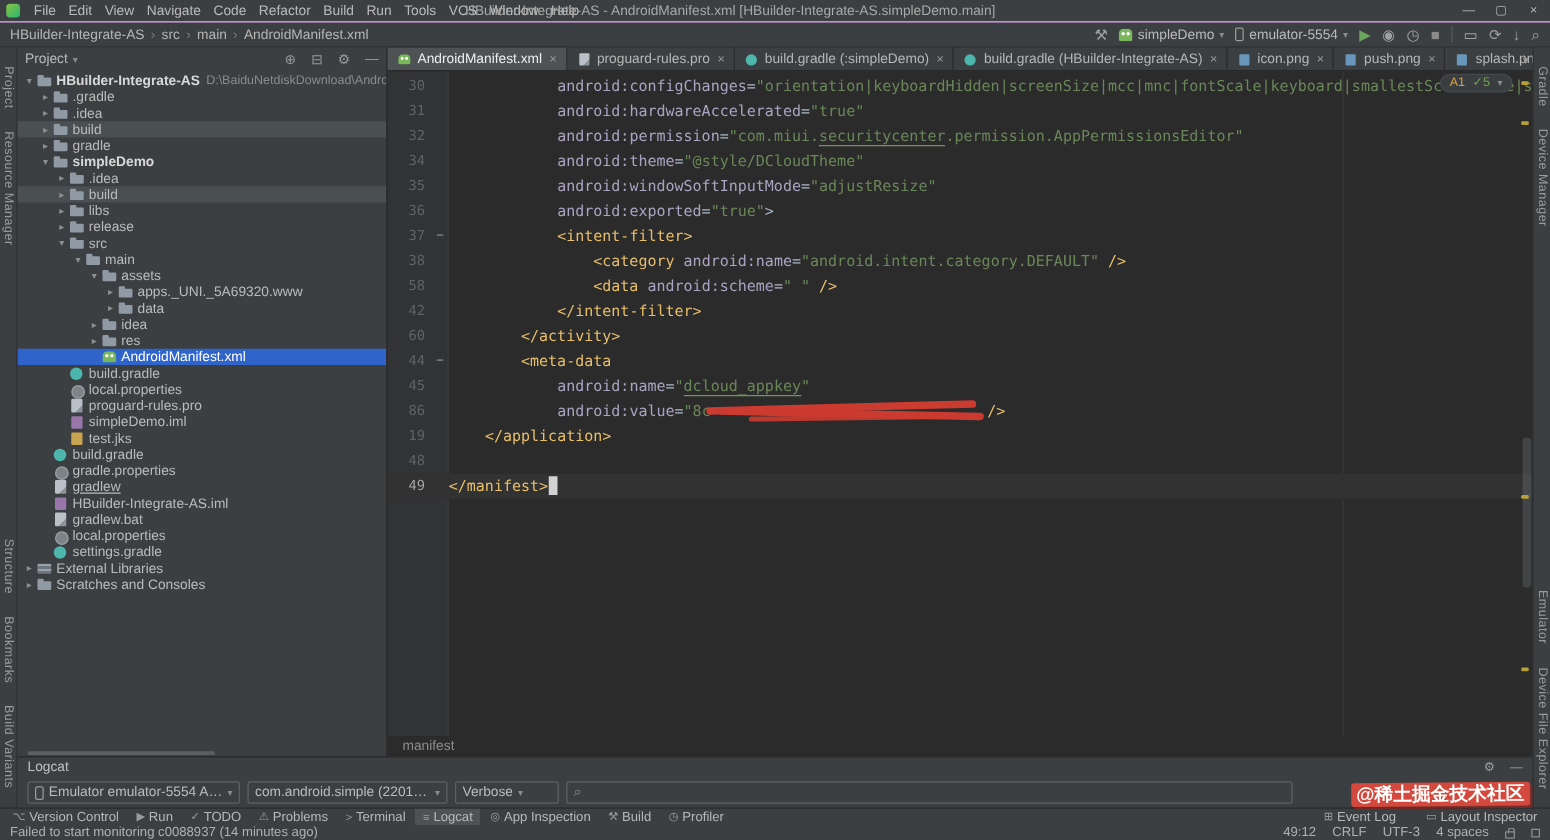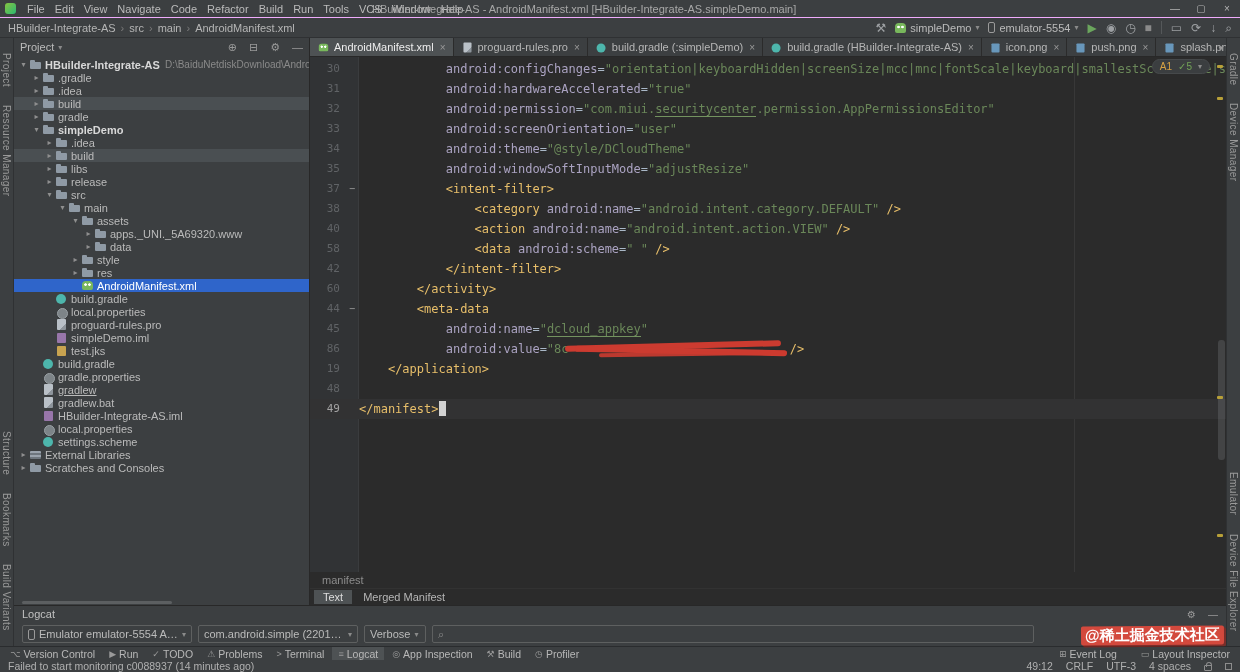--- a/index.html
+++ b/index.html
@@ -110,21 +110,21 @@
 .btab{padding:1px 9px;color:#b6b6b6}
 .btab.sel{background:#4e5254;color:#ddd}
 
 
 .logcat{height:41px;background:#3c3f41;border-top:1px solid #282828;display:flex;flex-direction:column;flex:none}
 .lc-head{height:16px;display:flex;align-items:center;padding:0 8px;color:#c0c0c0;flex:none}
 .lc-head .sp{margin-left:auto;display:flex;gap:12px;color:#9a9a9a;font-size:10px}
 .lc-bar{height:24px;display:flex;align-items:center;gap:6px;padding:0 8px;flex:none}
 .dd{height:18px;border:1px solid #5e6060;border-radius:2px;display:flex;align-items:center;gap:4px;padding:0 5px;color:#bbb;white-space:nowrap;overflow:hidden}
 .dd .txt{overflow:hidden;text-overflow:ellipsis;white-space:nowrap}
-.dd1{width:170px}.dd2{width:160px}.dd3{width:62px}
+.dd1{width:170px}.dd2{width:160px}.dd3{width:83px}
 .lc-search{flex:1;height:18px;border:1px solid #5e6060;border-radius:2px;display:flex;align-items:center;gap:4px;padding:0 5px;color:#8a8a8a}
 .lc-search input{flex:1;background:transparent;border:none;outline:none;color:#bbb;font-size:11px}
 .lc-spacer{width:178px;flex:none}
 
 
 .statusbar{height:14px;background:#3c3f41;border-top:1px solid #2a2c2e;display:flex;align-items:center;padding:0 4px;gap:2px;font-size:10.5px;flex:none}
 .sb-tab{display:flex;align-items:center;gap:3px;padding:0 6px;height:14px;color:#b8b8b8;white-space:nowrap}
 .sb-tab.active{background:#4e5254}
 .sb-ico{font-size:9px;color:#9a9a9a}
 .sb-right{margin-left:auto;display:flex;gap:12px;align-items:center}
@@ -302,21 +302,21 @@
                 <span class="tlabel">apps._UNI._5A69320.www</span>
               </div>
               <div class="trow" style="padding-left: 69px;">
                 <span class="tarrow">▸</span>
                 <span class="tico ic-folder"></span>
                 <span class="tlabel">data</span>
               </div>
               <div class="trow" style="padding-left: 56px;">
                 <span class="tarrow">▸</span>
                 <span class="tico ic-folder"></span>
-                <span class="tlabel">style</span>
+                <span class="tlabel">idea</span>
               </div>
               <div class="trow" style="padding-left: 56px;">
                 <span class="tarrow">▸</span>
                 <span class="tico ic-folder"></span>
                 <span class="tlabel">res</span>
               </div>
               <div class="trow sel" style="padding-left: 56px;">
                 <span class="tarrow"></span>
                 <span class="tico ic-androidfile"></span>
                 <span class="tlabel">AndroidManifest.xml</span>
@@ -356,37 +356,37 @@
                 <span class="tico ic-props"></span>
                 <span class="tlabel">gradle.properties</span>
               </div>
               <div class="trow" style="padding-left: 17px; text-decoration: underline;">
                 <span class="tarrow"></span>
                 <span class="tico ic-file"></span>
                 <span class="tlabel">gradlew</span>
               </div>
               <div class="trow" style="padding-left: 17px;">
                 <span class="tarrow"></span>
+                <span class="tico ic-iml"></span>
+                <span class="tlabel">HBuilder-Integrate-AS.iml</span>
+              </div>
+              <div class="trow" style="padding-left: 17px;">
+                <span class="tarrow"></span>
                 <span class="tico ic-file"></span>
                 <span class="tlabel">gradlew.bat</span>
               </div>
               <div class="trow" style="padding-left: 17px;">
                 <span class="tarrow"></span>
-                <span class="tico ic-iml"></span>
-                <span class="tlabel">HBuilder-Integrate-AS.iml</span>
-              </div>
-              <div class="trow" style="padding-left: 17px;">
-                <span class="tarrow"></span>
                 <span class="tico ic-props"></span>
                 <span class="tlabel">local.properties</span>
               </div>
               <div class="trow" style="padding-left: 17px;">
                 <span class="tarrow"></span>
                 <span class="tico ic-gradle"></span>
-                <span class="tlabel">settings.scheme</span>
+                <span class="tlabel">settings.gradle</span>
               </div>
               <div class="trow" style="padding-left: 4px;">
                 <span class="tarrow">▸</span>
                 <span class="tico ic-lib"></span>
                 <span class="tlabel">External Libraries</span>
               </div>
               <div class="trow" style="padding-left: 4px;">
                 <span class="tarrow">▸</span>
                 <span class="tico ic-scratch"></span>
                 <span class="tlabel">Scratches and Consoles</span>
@@ -432,26 +432,25 @@
               </div>
               <span class="etab-more">▾</span>
             </div>
           <div class="code-wrap">
             <div class="gutterbg"></div>
             <div class="margin-guide"></div>
             <div id="lines">
                 <div class="cl"><span class="ln">30</span><span class="fold"></span><span class="ct">            <span class="c-attr">android:configChanges</span><span class="c-pl">=</span><span class="c-val">"orientation|keyboardHidden|screenSize|mcc|mnc|fontScale|keyboard|smallestScreenSize|screenLayout"</span></span></div>
                 <div class="cl"><span class="ln">31</span><span class="fold"></span><span class="ct">            <span class="c-attr">android:hardwareAccelerated</span><span class="c-pl">=</span><span class="c-val">"true"</span></span></div>
                 <div class="cl"><span class="ln">32</span><span class="fold"></span><span class="ct">            <span class="c-attr">android:permission</span><span class="c-pl">=</span><span class="c-val">"com.miui.</span><span class="c-val c-ul">securitycenter</span><span class="c-val">.permission.AppPermissionsEditor"</span></span></div>
-                <div class="cl"><span class="ln">33</span><span class="fold"></span><span class="ct">            <span class="c-attr">android:screenOrientation</span><span class="c-pl">=</span><span class="c-val">"user"</span></span></div>
                 <div class="cl"><span class="ln">34</span><span class="fold"></span><span class="ct">            <span class="c-attr">android:theme</span><span class="c-pl">=</span><span class="c-val">"@style/DCloudTheme"</span></span></div>
                 <div class="cl"><span class="ln">35</span><span class="fold"></span><span class="ct">            <span class="c-attr">android:windowSoftInputMode</span><span class="c-pl">=</span><span class="c-val">"adjustResize"</span></span></div>
+                <div class="cl"><span class="ln">36</span><span class="fold"></span><span class="ct">            <span class="c-attr">android:exported</span><span class="c-pl">=</span><span class="c-val">"true"</span><span class="c-pl">&gt;</span></span></div>
                 <div class="cl"><span class="ln">37</span><span class="fold">−</span><span class="ct">            <span class="c-tag">&lt;intent-filter&gt;</span></span></div>
                 <div class="cl"><span class="ln">38</span><span class="fold"></span><span class="ct">                <span class="c-tag">&lt;category</span><span class="c-pl"> </span><span class="c-attr">android:name</span><span class="c-pl">=</span><span class="c-val">"android.intent.category.DEFAULT"</span><span class="c-pl"> </span><span class="c-tag">/&gt;</span></span></div>
-                <div class="cl"><span class="ln">40</span><span class="fold"></span><span class="ct">                <span class="c-tag">&lt;action</span><span class="c-pl"> </span><span class="c-attr">android:name</span><span class="c-pl">=</span><span class="c-val">"android.intent.action.VIEW"</span><span class="c-pl"> </span><span class="c-tag">/&gt;</span></span></div>
                 <div class="cl"><span class="ln">58</span><span class="fold"></span><span class="ct">                <span class="c-tag">&lt;data</span><span class="c-pl"> </span><span class="c-attr">android:scheme</span><span class="c-pl">=</span><span class="c-val">" "</span><span class="c-pl"> </span><span class="c-tag">/&gt;</span></span></div>
                 <div class="cl"><span class="ln">42</span><span class="fold"></span><span class="ct">            <span class="c-tag">&lt;/intent-filter&gt;</span></span></div>
                 <div class="cl"><span class="ln">60</span><span class="fold"></span><span class="ct">        <span class="c-tag">&lt;/activity&gt;</span></span></div>
                 <div class="cl"><span class="ln">44</span><span class="fold">−</span><span class="ct">        <span class="c-tag">&lt;meta-data</span></span></div>
                 <div class="cl"><span class="ln">45</span><span class="fold"></span><span class="ct">            <span class="c-attr">android:name</span><span class="c-pl">=</span><span class="c-val">"</span><span class="c-val c-ul">dcloud_appkey</span><span class="c-val">"</span></span></div>
                 <div class="cl"><span class="ln">86</span><span class="fold"></span><span class="ct">            <span class="c-attr">android:value</span><span class="c-pl">=</span><span class="c-val">"8c</span><span class="redact"><i class="s1"></i><i class="s2"></i><i class="s3"></i></span><span class="c-pl"> </span><span class="c-tag">/&gt;</span></span></div>
                 <div class="cl"><span class="ln">19</span><span class="fold"></span><span class="ct">    <span class="c-tag">&lt;/application&gt;</span></span></div>
                 <div class="cl"><span class="ln">48</span><span class="fold"></span><span class="ct"></span></div>
                 <div class="cl cur"><span class="ln">49</span><span class="fold"></span><span class="ct"><span class="c-tag">&lt;/manifest&gt;</span><span class="cursor"></span></span></div>
               </div>
@@ -462,24 +461,20 @@
             </div>
             <div class="sb-thumb"></div>
             <div class="stripe-mark" style="top:8px"></div>
             <div class="stripe-mark" style="top:40px"></div>
             <div class="stripe-mark" style="top:339px"></div>
             <div class="stripe-mark" style="top:477px"></div>
           </div>
           <div class="bcrumb">
             <span>manifest</span>
           </div>
-          <div class="btabs" id="btabs">
-              <span class="btab sel">Text</span>
-              <span class="btab">Merged Manifest</span>
-            </div>
         </div>
       </div>
 
       <div class="logcat">
         <div class="lc-head">
           <span>Logcat</span>
           <span class="sp">
             <span>⚙</span>
             <span>—</span>
           </span>

